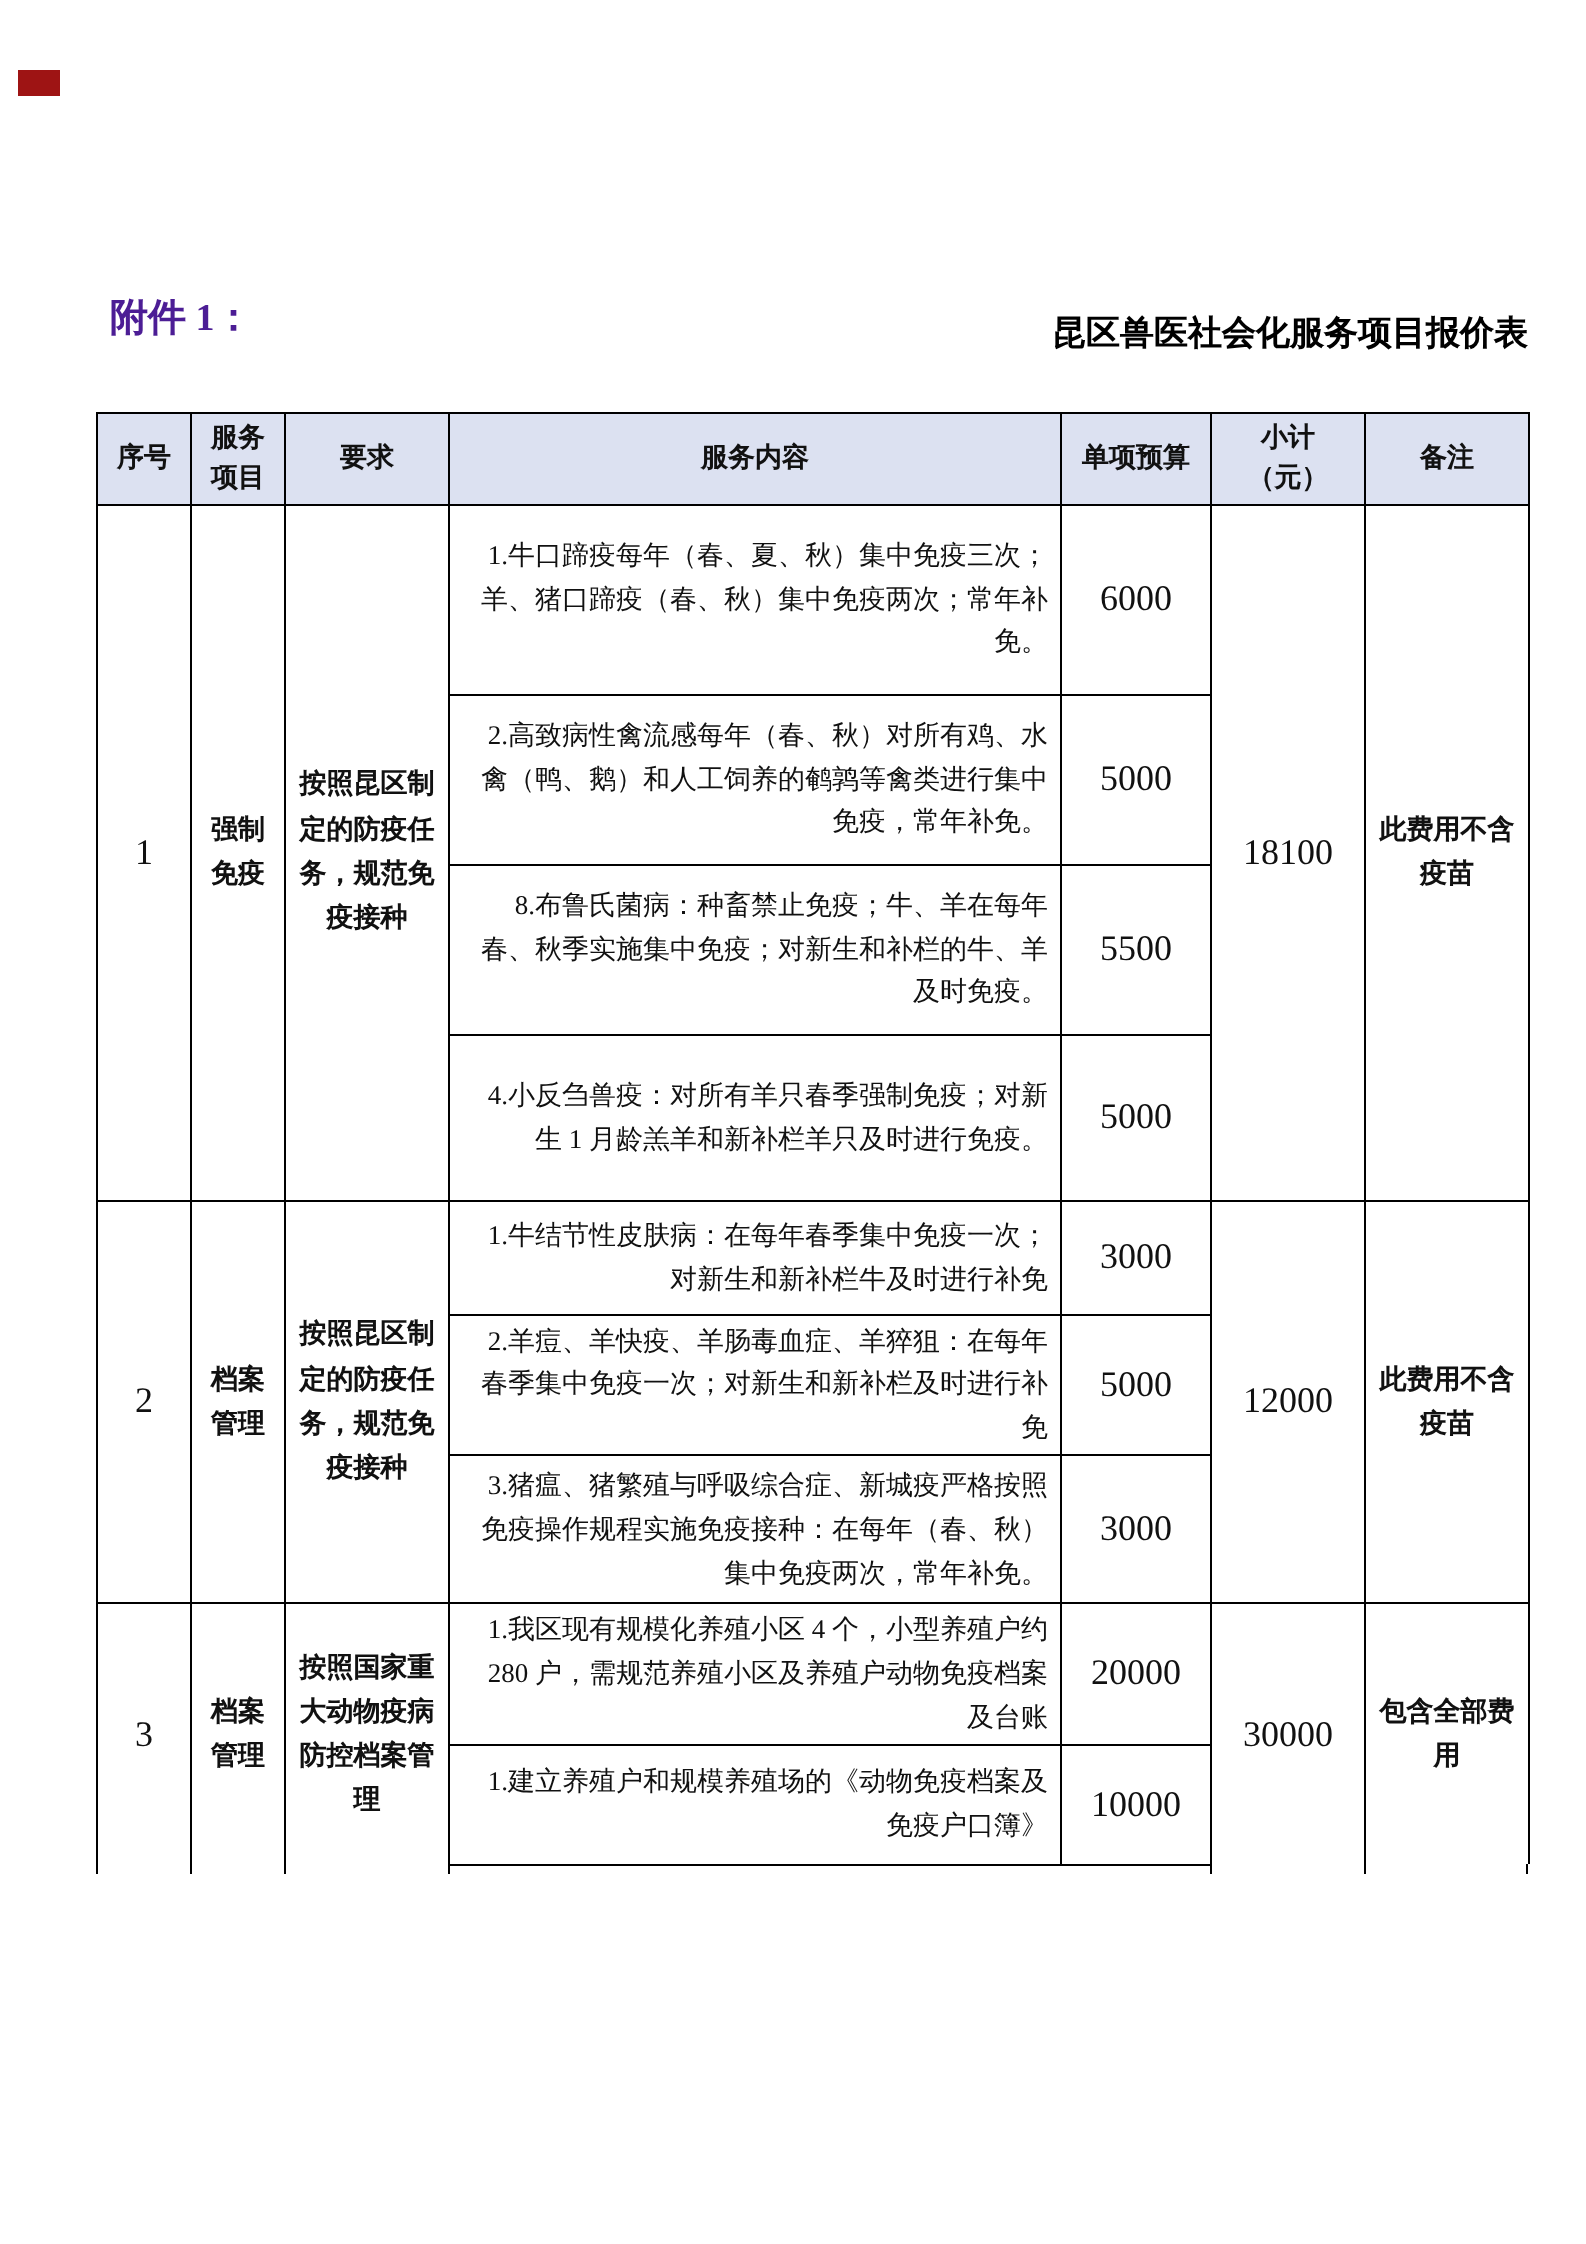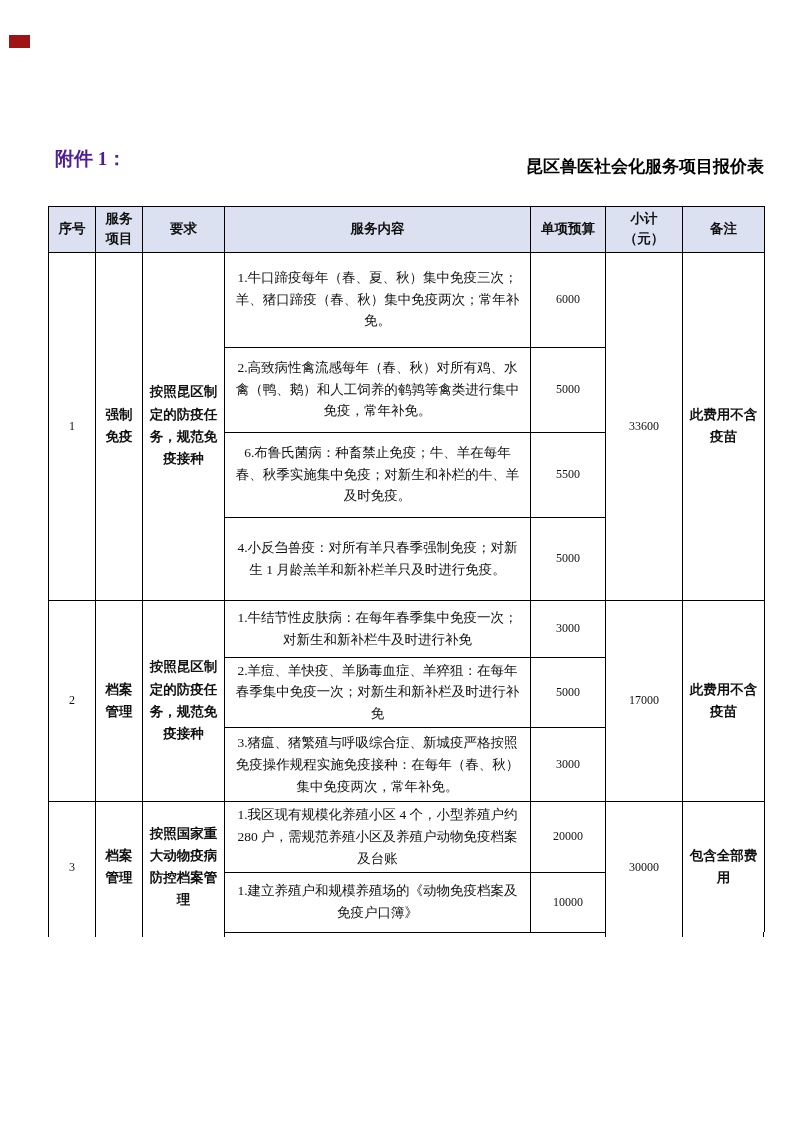--- a/index.html
+++ b/index.html
@@ -45,31 +45,31 @@
     background: #dce1f1;
     font-family: "Liberation Sans", "DejaVu Sans", sans-serif;
     font-weight: bold; font-size: 13.5px;
     text-align: center;
     padding: 2px 4px;
     line-height: 1.5;
     white-space: pre-line;
   }
   td.c-no, td.c-budget, td.c-subtotal {
     font-family: "Liberation Serif", "DejaVu Serif", serif;
-    font-size: 12px; text-align: center;
+    font-size: 18px; text-align: center;
   }
   td.c-item, td.c-req, td.c-note {
     font-family: "Liberation Sans", "DejaVu Sans", sans-serif;
     font-weight: bold; font-size: 13.5px;
     text-align: center; line-height: 1.65;
   }
   td.c-item { padding: 0 4px; text-align: center; }
   td.c-req, td.c-note { padding: 0 6px; }
   td.c-content {
-    font-size: 13.5px; text-align: center;
+    font-size: 13.5px; text-align: right;
     padding: 2px 6px; line-height: 1.62;
   }
   
   .open-bottom { border-bottom: none !important; }
   .stub {
     position: absolute; top: 100%; margin-top: -1px;
     width: 1px; height: 5px; background: #000;
   }
 </style>
 </head>
@@ -104,43 +104,43 @@
 （元）</th>
       <th>备注</th>
     </tr>
 
     <tr style="height:95px">
       <td class="c-no" rowspan="4">1</td>
       <td class="c-item" rowspan="4">强制免疫</td>
       <td class="c-req" rowspan="4">按照昆区制定的防疫任务，规范免疫接种</td>
       <td class="c-content">1.牛口蹄疫每年（春、夏、秋）集中免疫三次；羊、猪口蹄疫（春、秋）集中免疫两次；常年补免。</td>
       <td class="c-budget">6000</td>
-      <td class="c-subtotal" rowspan="4">33600</td>
+      <td class="c-subtotal" rowspan="4">18100</td>
       <td class="c-note" rowspan="4">此费用不含疫苗</td>
     </tr>
     <tr style="height:85px">
       <td class="c-content">2.高致病性禽流感每年（春、秋）对所有鸡、水禽（鸭、鹅）和人工饲养的鹌鹑等禽类进行集中免疫，常年补免。</td>
       <td class="c-budget">5000</td>
     </tr>
     <tr style="height:85px">
-      <td class="c-content">6.布鲁氏菌病：种畜禁止免疫；牛、羊在每年春、秋季实施集中免疫；对新生和补栏的牛、羊及时免疫。</td>
+      <td class="c-content">8.布鲁氏菌病：种畜禁止免疫；牛、羊在每年春、秋季实施集中免疫；对新生和补栏的牛、羊及时免疫。</td>
       <td class="c-budget">5500</td>
     </tr>
     <tr style="height:83px">
       <td class="c-content">4.小反刍兽疫：对所有羊只春季强制免疫；对新生 1 月龄羔羊和新补栏羊只及时进行免疫。</td>
       <td class="c-budget">5000</td>
     </tr>
 
     <tr style="height:57px">
       <td class="c-no" rowspan="3">2</td>
       <td class="c-item" rowspan="3">档案管理</td>
       <td class="c-req" rowspan="3">按照昆区制定的防疫任务，规范免疫接种</td>
       <td class="c-content">1.牛结节性皮肤病：在每年春季集中免疫一次；对新生和新补栏牛及时进行补免</td>
       <td class="c-budget">3000</td>
-      <td class="c-subtotal" rowspan="3">17000</td>
+      <td class="c-subtotal" rowspan="3">12000</td>
       <td class="c-note" rowspan="3">此费用不含疫苗</td>
     </tr>
     <tr style="height:58px">
       <td class="c-content">2.羊痘、羊快疫、羊肠毒血症、羊猝狙：在每年春季集中免疫一次；对新生和新补栏及时进行补免</td>
       <td class="c-budget">5000</td>
     </tr>
     <tr style="height:74px">
       <td class="c-content">3.猪瘟、猪繁殖与呼吸综合症、新城疫严格按照免疫操作规程实施免疫接种：在每年（春、秋）集中免疫两次，常年补免。</td>
       <td class="c-budget">3000</td>
     </tr>

